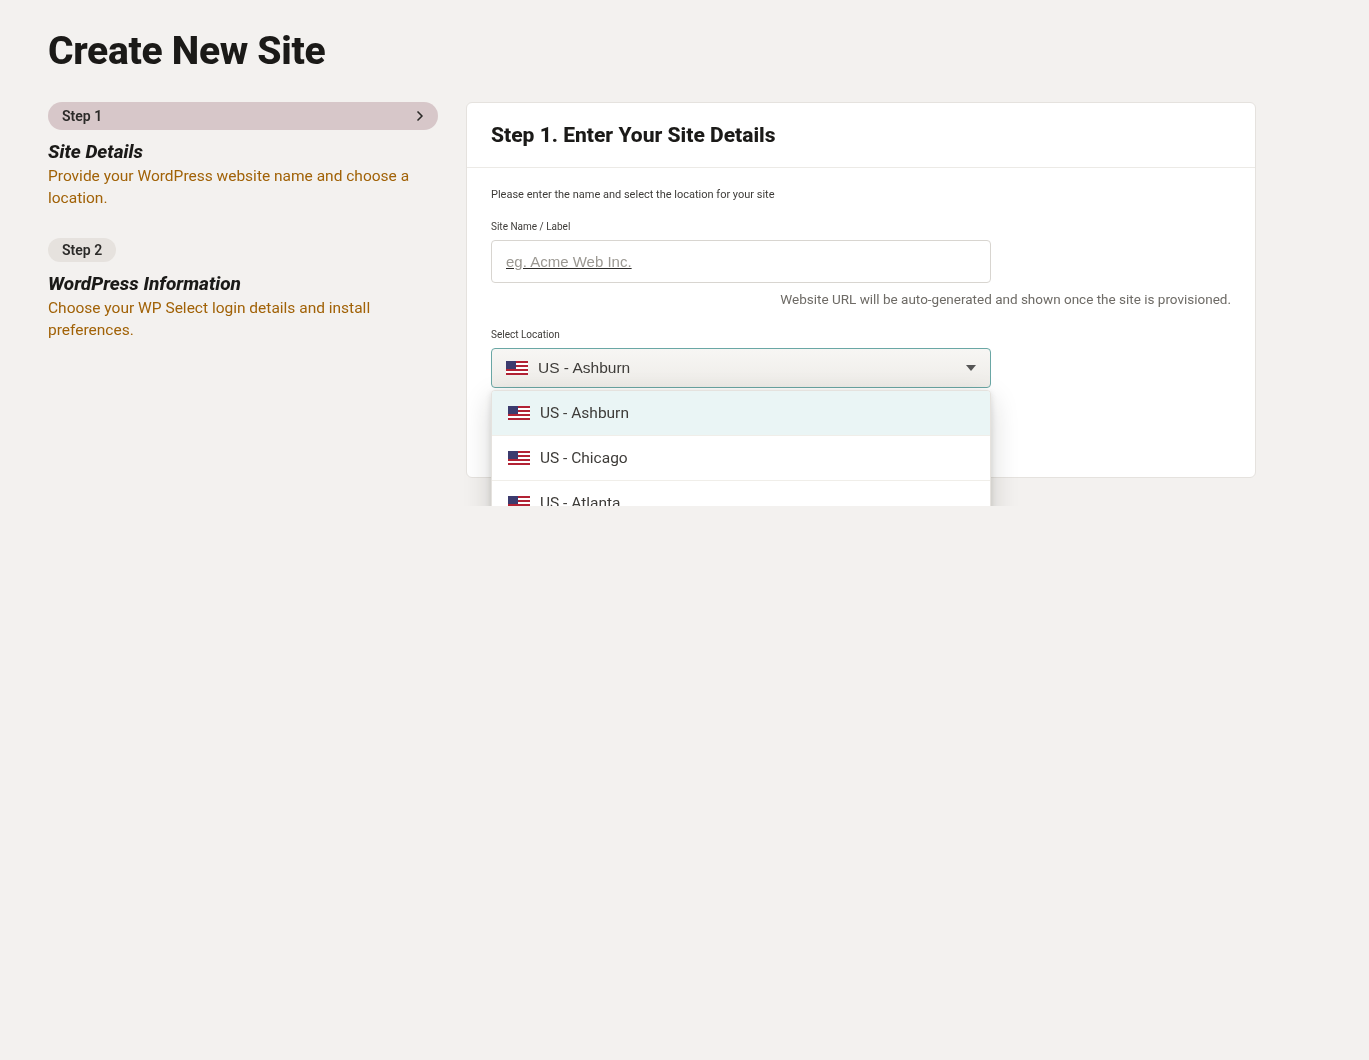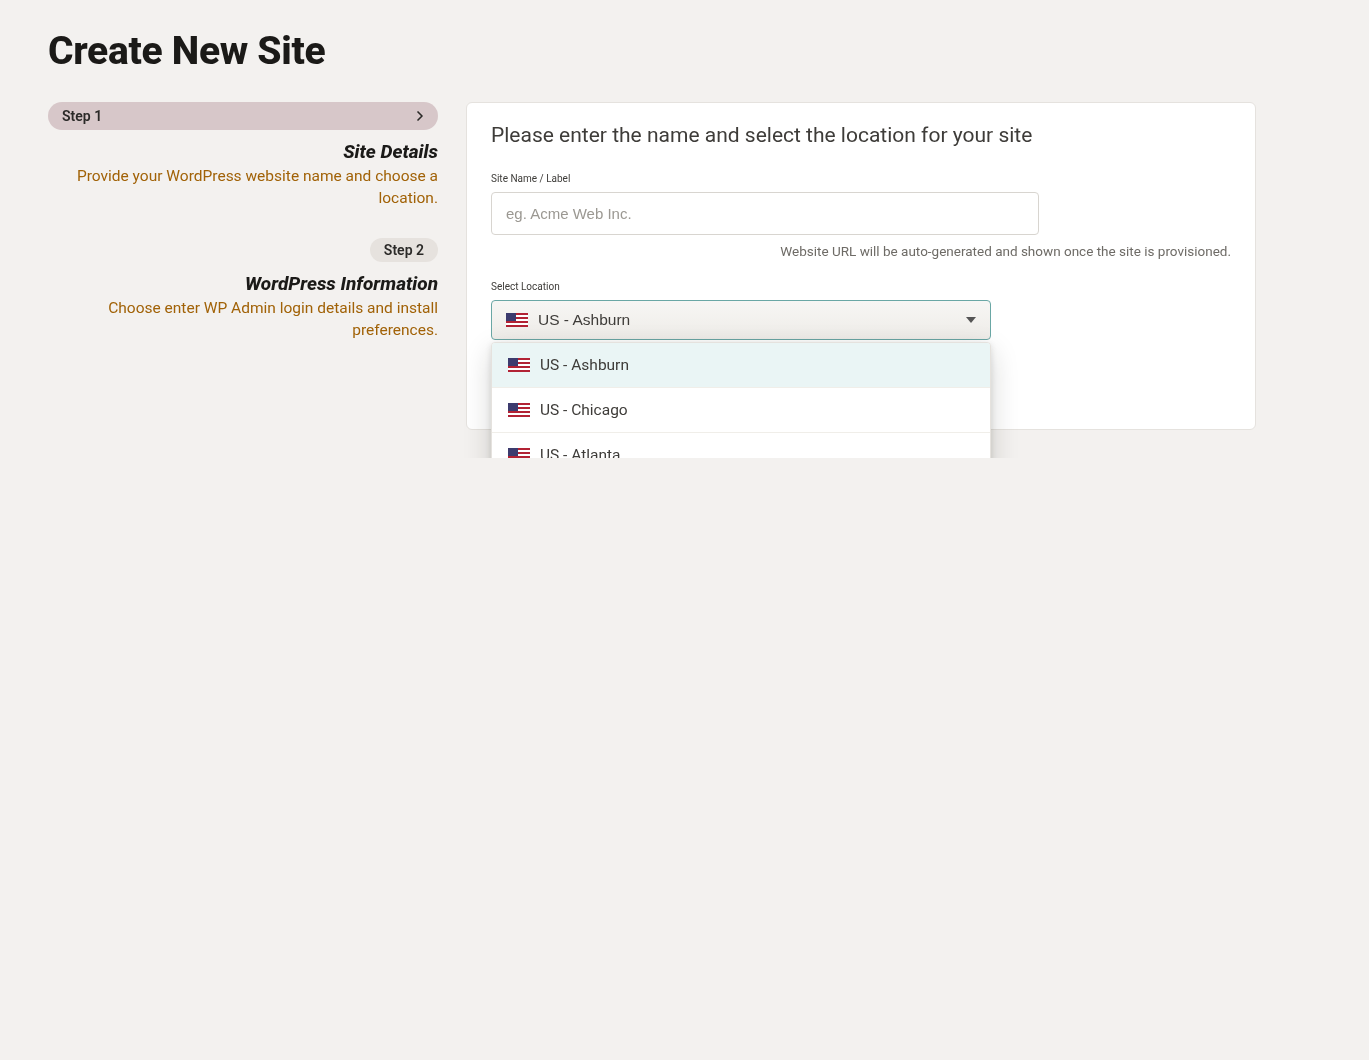--- a/index.html
+++ b/index.html
@@ -16,21 +16,21 @@
     margin-bottom: 28px;
     color: #1b1a18;
   }
   .layout {
     display: flex;
     gap: 28px;
     align-items: flex-start;
   }
   
   .steps-col { width: 390px; flex-shrink: 0; }
-  .step-block { margin-bottom: 28px; text-align: right; }
+  .step-block { margin-bottom: 28px; }
   .step-pill {
     display: inline-flex;
     align-items: center;
     justify-content: space-between;
     border-radius: 999px;
     padding: 4px 14px;
     font-size: 14px;
     font-weight: 600;
     color: #2b2a28;
     background: #e6e2de;
@@ -72,32 +72,33 @@
   .card-header {
     padding: 20px 24px;
     border-bottom: 1px solid #eceae6;
   }
   .card-header h2 {
     font-size: 21px;
     font-weight: 800;
     color: #1b1a18;
   }
   .card-body { padding: 20px 24px 28px; }
-  .intro { font-size: 21px; color: #3e3c39; margin-bottom: 26px; }
+  .intro { font-size: 11px; color: #3e3c39; margin-bottom: 20px; }
   .field { margin-bottom: 22px; }
   .field-label { font-size: 10px; color: #3e3c39; margin-bottom: 8px; display: block; }
   .text-input {
-    width: 548px;
+    width: 500px;
     max-width: 100%;
     border: 1px solid #d8d5d0;
     border-radius: 4px;
     padding: 12px 14px;
     font-size: 15px;
     color: #2b2a28;
     background: #fff;
+    text-decoration: underline;
   }
   .text-input::placeholder { color: #9b9892; }
   .helper { font-size: 13.5px; color: #6e6b66; margin-top: 8px; text-align: right; }
   
   .select-wrap { width: 500px; max-width: 100%; position: relative; }
   .select-btn {
     width: 100%;
     border: 1px solid #6aa7a5;
     border-radius: 4px;
     background: linear-gradient(#f7f6f4, #eeece8);
@@ -265,27 +266,30 @@
       </div>
       <div class="step-title">Site Details</div>
       <div class="step-desc">Provide your WordPress website name and choose a location.</div>
     </div>
 
     <div class="step-block">
       <div class="step-pill">
         <span>Step 2</span>
       </div>
       <div class="step-title">WordPress Information</div>
-      <div class="step-desc">Choose enter WP Admin login details and install preferences.</div>
+      <div class="step-desc">Choose your WP Select login details and install preferences.</div>
     </div>
 
   </aside>
 
   <section class="card">
 
+    <header class="card-header">
+      <h2>Step 1. Enter Your Site Details</h2>
+    </header>
 
     <div class="card-body">
 
       <p class="intro">Please enter the name and select the location for your site</p>
 
       <div class="field">
         <label class="field-label">Site Name / Label</label>
         <input type="text" class="text-input" placeholder="eg. Acme Web Inc." style="">
         <div class="helper">Website URL will be auto-generated and shown once the site is provisioned.</div>
       </div>

